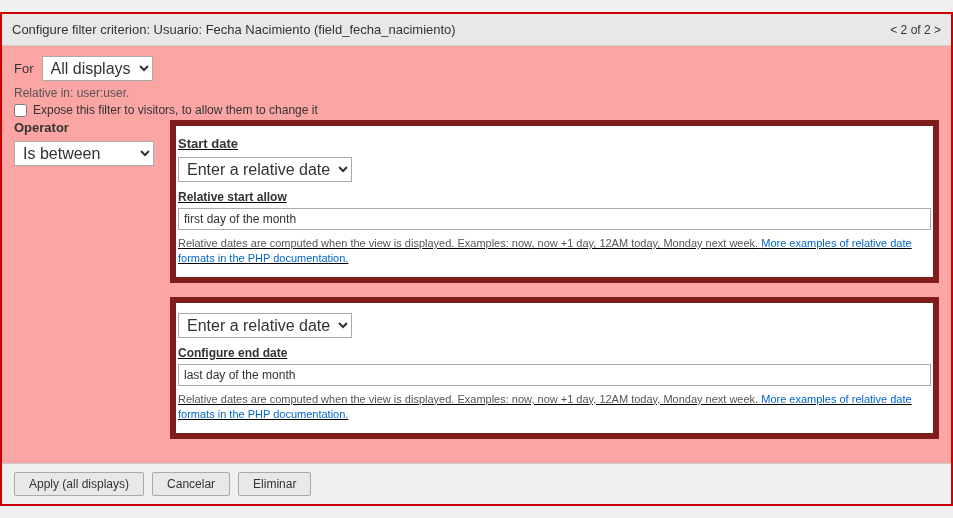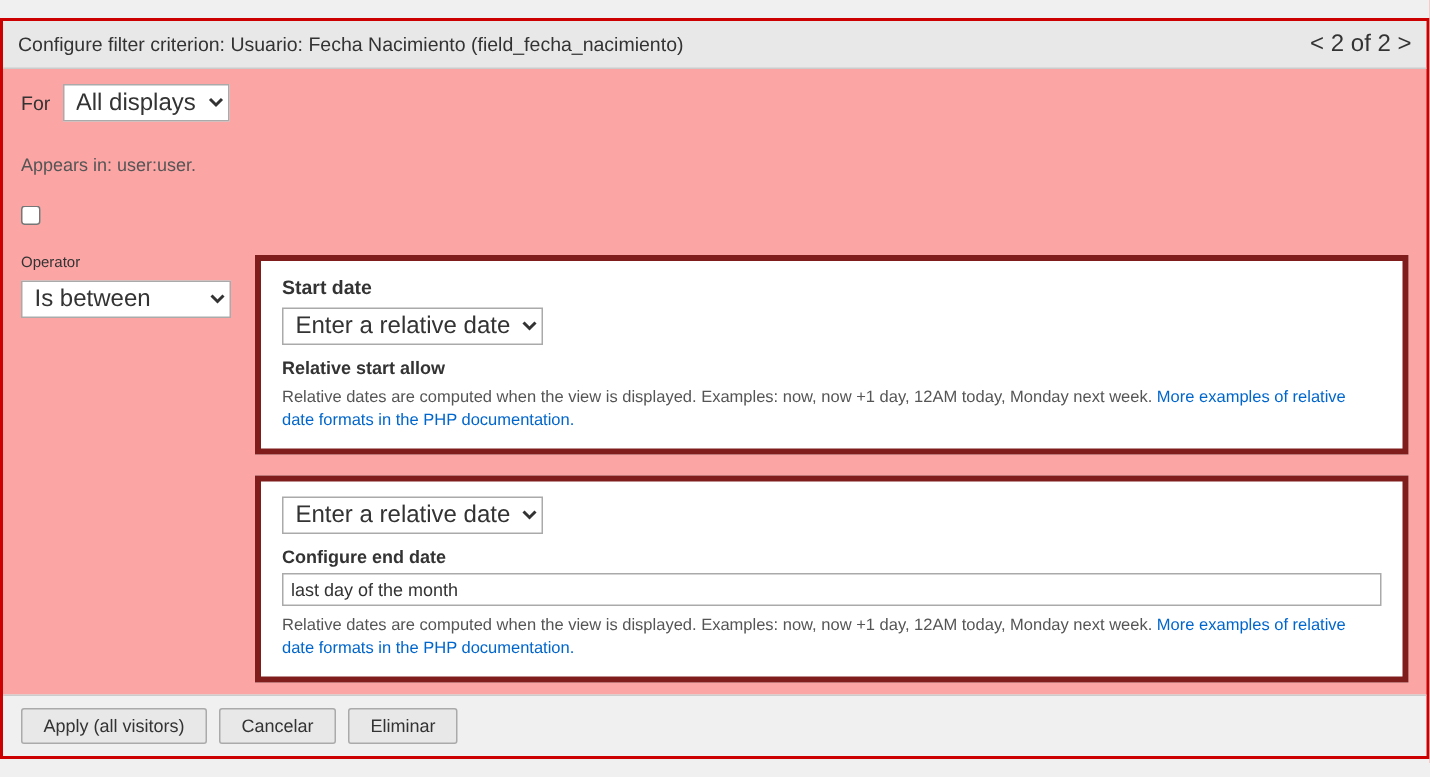--- a/index.html
+++ b/index.html
@@ -29,30 +29,30 @@
       justify-content: space-between;
       align-items: center;
       min-height: 32px;
     }
     .dialog-title {
       font-size: 13px;
       font-weight: normal;
       color: #333;
     }
     .dialog-nav {
-      font-size: 16px;
+      font-size: 12px;
       color: #333;
     }
     .dialog-body {
       flex: 1;
       overflow-y: auto;
       padding: 10px 12px;
       display: flex;
       flex-direction: column;
-      gap: 20px;
+      gap: 3px;
     }
     .for-row {
       display: flex;
       align-items: center;
       gap: 8px;
     }
     .for-label {
       font-size: 13px;
       color: #333;
     }
@@ -70,22 +70,22 @@
       margin-top: 2px;
     }
     .expose-row {
       display: flex;
       align-items: center;
       gap: 6px;
       font-size: 12px;
       color: #333;
     }
     .operator-label {
-      font-size: 10px;
-      font-weight: normal;
+      font-size: 13px;
+      font-weight: bold;
       color: #333;
     }
     .dates-column {
       margin-left: 0;
       display: flex;
       flex-direction: column;
       gap: 14px;
       flex: 1;
     }
     .operator-and-dates {
@@ -93,23 +93,24 @@
       gap: 16px;
       align-items: flex-start;
     }
     .operator-left {
       display: flex;
       flex-direction: column;
       gap: 6px;
       min-width: 140px;
     }
     .date-section {
-      border: 4px solid #7f1d1d;
-      padding: 10px 14px;
+      border: 6px solid #7f1d1d;
+      padding: 10px 2px;
       background: #fff;
+      text-decoration: underline;
     }
     .date-section-title {
       font-size: 13px;
       font-weight: bold;
       color: #333;
       margin-bottom: 6px;
     }
     .relative-label {
       font-size: 12px;
       font-weight: bold;
@@ -177,24 +178,25 @@
 
     <div class="for-row">
       <span class="for-label">For</span>
       <select>
         <option>All displays</option>
         <option>Page</option>
         <option>Block</option>
       </select>
     </div>
 
-    <div class="appears-in">Appears in: user:user.</div>
+    <div class="appears-in">Relative in: user:user.</div>
 
     <div class="expose-row">
       <input type="checkbox" style="">
+      <label>Expose this filter to visitors, to allow them to change it</label>
     </div>
 
     <div class="operator-and-dates">
 
       <div class="operator-left">
         <span class="operator-label">Operator</span>
         <select>
           <option>Is between</option>
           <option>Is less than</option>
           <option>Is greater than</option>
@@ -204,20 +206,21 @@
 
       <div class="dates-column">
 
         <div class="date-section">
           <div class="date-section-title">Start date</div>
           <select>
             <option>Enter a relative date</option>
             <option>An offset from now</option>
           </select>
           <div class="relative-label">Relative start allow</div>
+          <input class="relative-input" type="text" value="first day of the month" style="">
           <div class="help-text">
             <span>Relative dates are computed when the view is displayed. Examples: now, now +1 day, 12AM today, Monday next week.</span>
             <a href="#">More examples of relative date formats in the PHP documentation.</a>
           </div>
         </div>
 
         <div class="date-section">
           <select>
             <option>Enter a relative date</option>
             <option>An offset from now</option>
@@ -229,17 +232,17 @@
             <a href="#">More examples of relative date formats in the PHP documentation.</a>
           </div>
         </div>
 
       </div>
     </div>
 
   </div>
 
   <div class="dialog-footer">
-    <button class="footer-btn">Apply (all visitors)</button>
+    <button class="footer-btn">Apply (all displays)</button>
     <button class="footer-btn">Cancelar</button>
     <button class="footer-btn">Eliminar</button>
   </div>
 </div>
 
 </body></html>

